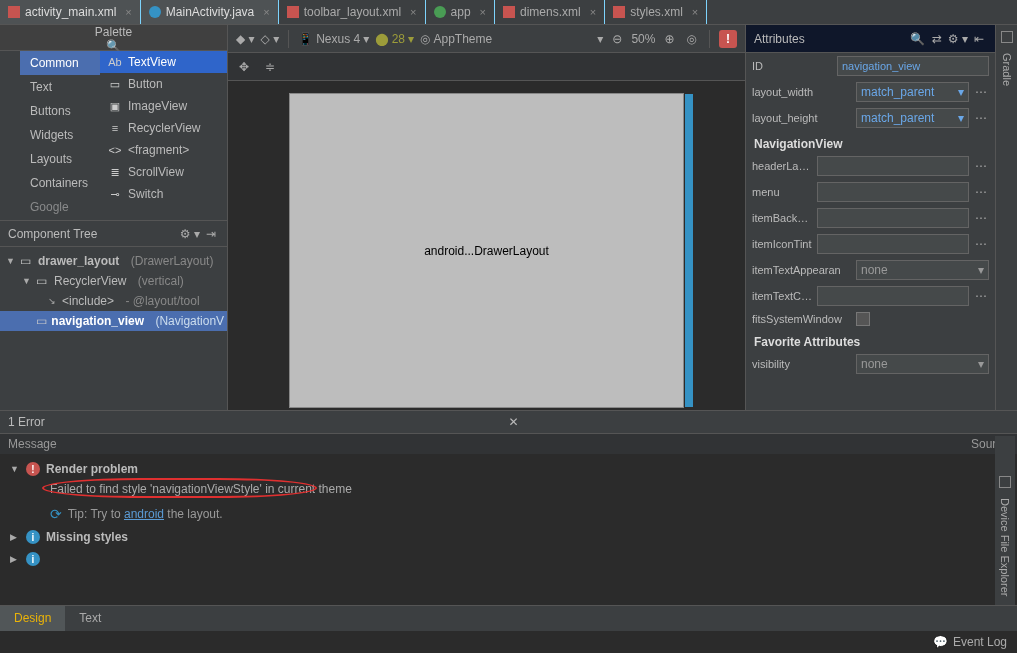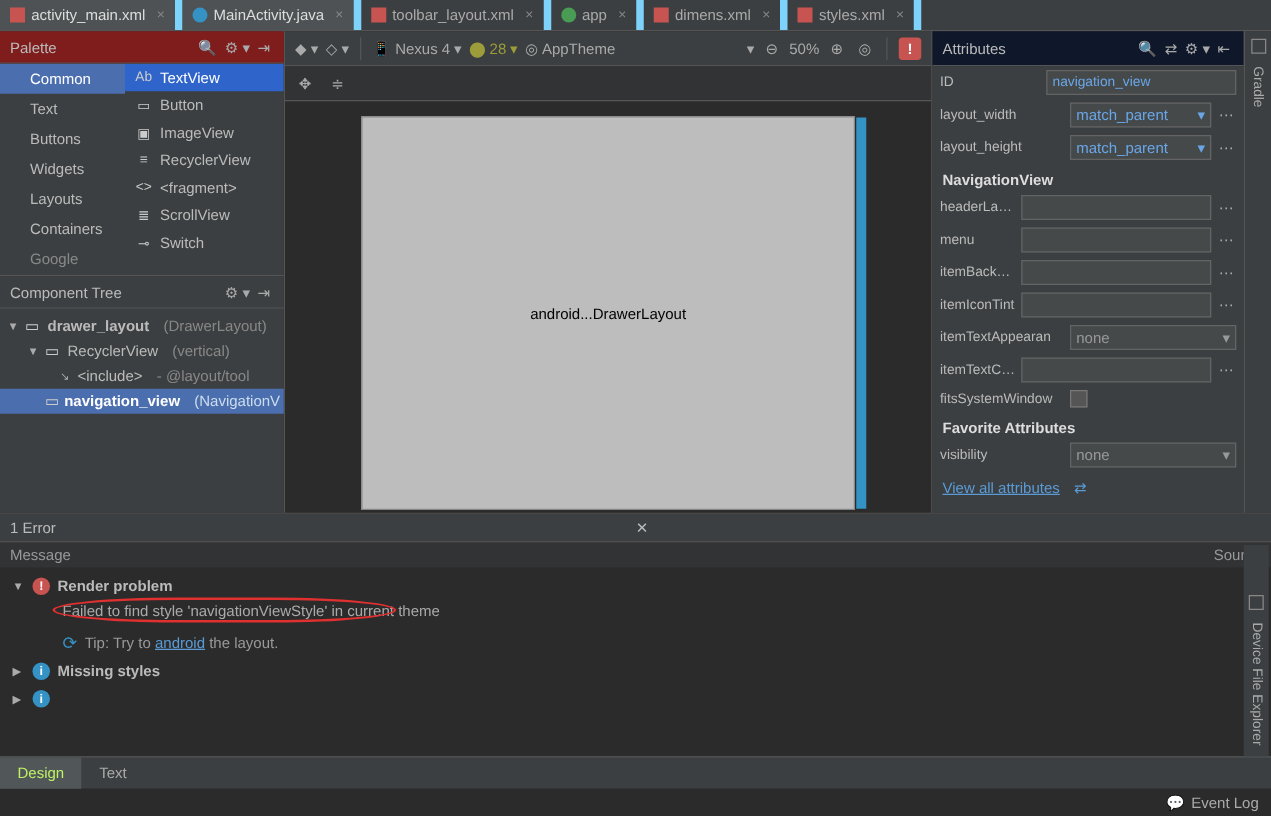--- a/index.html
+++ b/index.html
@@ -1,44 +1,44 @@
 <!DOCTYPE html>
 <html><head>
 <meta charset="utf-8">
 <style>
 * { margin: 0; padding: 0; box-sizing: border-box; font-family: "Segoe UI", Arial, sans-serif; font-size: 12px; }
 body { background: #2b2b2b; color: #bbbbbb; width: 1017px; height: 653px; overflow: hidden; position: relative; }
 
 
 .tabs { display: flex; background: #3c3f41; height: 25px; border-bottom: 1px solid #555; }
-.tab { display: flex; align-items: center; padding: 0 8px; border-right: 6px solid #7dd3fc; cursor: pointer; gap: 5px; color: #aaa; }
+.tab { display: flex; align-items: center; padding: 0 8px; border-right: 1px solid #7dd3fc; cursor: pointer; gap: 5px; color: #aaa; }
 .tab.active { background: #4e5254; color: #ddd; }
 .tab-icon { width: 12px; height: 12px; display: inline-block; }
 .tab-close { color: #888; margin-left: 4px; font-size: 11px; }
 
 .ic-xml { background: #c75450; }
 .ic-java { background: #3592c4; border-radius: 50%; }
 .ic-app { background: #499c54; border-radius: 50%; }
 
 
 .main { display: flex; height: 385px; }
 .left-col { width: 228px; display: flex; flex-direction: column; border-right: 1px solid #555; }
 .center-col { flex: 1; display: flex; flex-direction: column; background: #2b2b2b; }
 .right-col { width: 250px; border-left: 1px solid #555; display: flex; flex-direction: column; }
 .sidebar-right { width: 22px; background: #3c3f41; border-left: 1px solid #555; display:flex; flex-direction:column; align-items:center; padding-top:6px; gap:6px; }
 
 
-.palette-hdr { display: flex; align-items: center; background: #7f1d1d; height: 26px; padding: 0 8px; border-bottom: 1px solid #555; }
+.palette-hdr { display: flex; align-items: center; background: #404040; height: 26px; padding: 0 8px; border-bottom: 1px solid #555; flex-direction: column; }
 .palette-hdr .title { flex: 1; }
 .tool-ic { color: #aaa; padding: 0 3px; cursor: pointer; }
 
 
 .palette-body { display: flex; height: 170px; border-bottom: 1px solid #555; }
 .pal-cats { width: 100px; background: #3c3f41; overflow:hidden; }
-.pal-cat { padding: 5px 24px; cursor: pointer; }
+.pal-cat { padding: 5px 10px; cursor: pointer; margin-left: 20px; }
 .pal-cat.active { background: #4b6eaf; color: #fff; }
 .pal-items { flex: 1; background: #3c3f41; overflow:hidden; }
 .pal-item { display: flex; align-items: center; gap: 6px; padding: 4px 8px; cursor: pointer; }
 .pal-item.sel { background: #2f65ca; color:#fff; }
 .pi-icon { width: 14px; text-align:center; color:#ccc; font-size:11px; }
 
 
 .ctree-hdr { display:flex; align-items:center; background:#3c3f41; height:26px; padding:0 8px; border-bottom:1px solid #555; }
 .ctree-hdr .title{flex:1;}
 .ctree-body { background:#3c3f41; flex:1; padding:4px 0; }
@@ -91,21 +91,21 @@
 .err-ic.info{background:#3592c4;}
 .err-msg { padding:2px 10px 6px 50px; color:#aaa; position:relative;}
 .err-circle { position:absolute; border:2px solid #e03030; border-radius:50%/70%; left:42px; top:-2px; width:275px; height:20px; pointer-events:none;}
 .err-tip { padding:4px 10px 4px 50px; display:flex; align-items:center; gap:6px; color:#999;}
 .refresh-ic{ color:#3592c4; font-size:14px;}
 .link{color:#5b9bd5; text-decoration:underline; cursor:pointer;}
 
 
 .bottom-tabs { display:flex; background:#3c3f41; border-top:1px solid #555; height:26px; align-items:stretch; }
 .btab { padding:5px 14px; cursor:pointer; color:#aaa; }
-.btab.active { background:#515658; color:#bef264; }
+.btab.active { background:#515658; color:#eab308; }
 .ev-log { display:flex; justify-content:flex-end; padding:4px 10px; background:#2b2b2b; color:#aaa; gap:5px; align-items:center;}
 
 .gradle-tab { writing-mode:vertical-rl; color:#aaa; font-size:11px; cursor:pointer; padding:4px 0;}
 .dfe-tab { writing-mode:vertical-rl; color:#aaa; font-size:11px; cursor:pointer; padding:4px 0;}
 .sq{width:12px;height:12px;border:1px solid #888;}
 </style>
 </head>
 <body>
 
 <div class="tabs">
@@ -300,21 +300,20 @@
           <span class="cb"></span>
         </div>
       <div class="attr-section">Favorite Attributes</div>
       <div class="attr-row">
           <span class="attr-label">visibility</span>
           <div class="attr-dd gray">
             <span>none</span>
             <span>▾</span>
           </div>
         </div>
-      <div><span class="attr-link">View all attributes</span> <span style="color:#5b9bd5">⇄</span></div>
     </div>
   </div>
 
   <div class="sidebar-right">
     <span class="sq"></span>
     <span class="gradle-tab">Gradle</span>
   </div>
 </div>
 
 <div class="errors">

